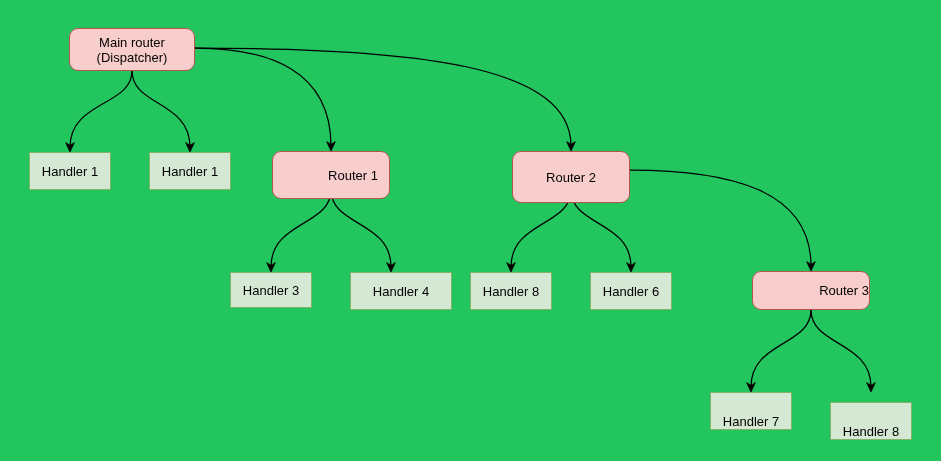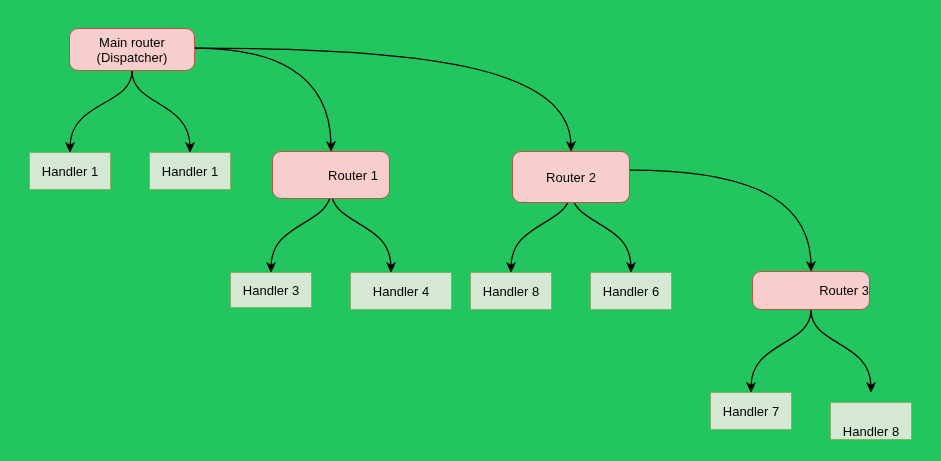--- a/index.html
+++ b/index.html
@@ -85,17 +85,17 @@
 (Dispatcher)</span></div>
       <div class="node node-handler" style="left: 29px; top: 152px; width: 82px; height: 38px;"><span class="node-label">Handler 1</span></div>
       <div class="node node-handler" style="left: 149px; top: 152px; width: 82px; height: 38px;"><span class="node-label">Handler 1</span></div>
       <div class="node node-router" style="left: 272px; top: 151px; width: 118px; height: 48px; padding-left: 44px;"><span class="node-label">Router 1</span></div>
       <div class="node node-router" style="left: 512px; top: 151px; width: 118px; height: 52px;"><span class="node-label">Router 2</span></div>
       <div class="node node-handler" style="left: 230px; top: 272px; width: 82px; height: 36px;"><span class="node-label">Handler 3</span></div>
       <div class="node node-handler" style="left: 350px; top: 272px; width: 102px; height: 38px; text-align: right;"><span class="node-label">Handler 4</span></div>
       <div class="node node-handler" style="left: 470px; top: 272px; width: 82px; height: 38px;"><span class="node-label">Handler 8</span></div>
       <div class="node node-handler" style="left: 590px; top: 272px; width: 82px; height: 38px;"><span class="node-label">Handler 6</span></div>
       <div class="node node-router" style="left: 752px; top: 271px; width: 118px; height: 39px; justify-content: flex-end;"><span class="node-label">Router 3</span></div>
-      <div class="node node-handler" style="left: 710px; top: 392px; width: 82px; height: 38px;"><span class="node-label">Handler 7</span></div>
+      <div class="node node-handler" style="left: 710px; top: 392px; width: 82px; height: 38px; align-items: flex-end;"><span class="node-label">Handler 7</span></div>
       <div class="node node-handler" style="left: 830px; top: 402px; width: 82px; height: 38px; align-items: flex-end;"><span class="node-label">Handler 8</span></div>
     </div>
 
 </div>
 
 </body></html>

